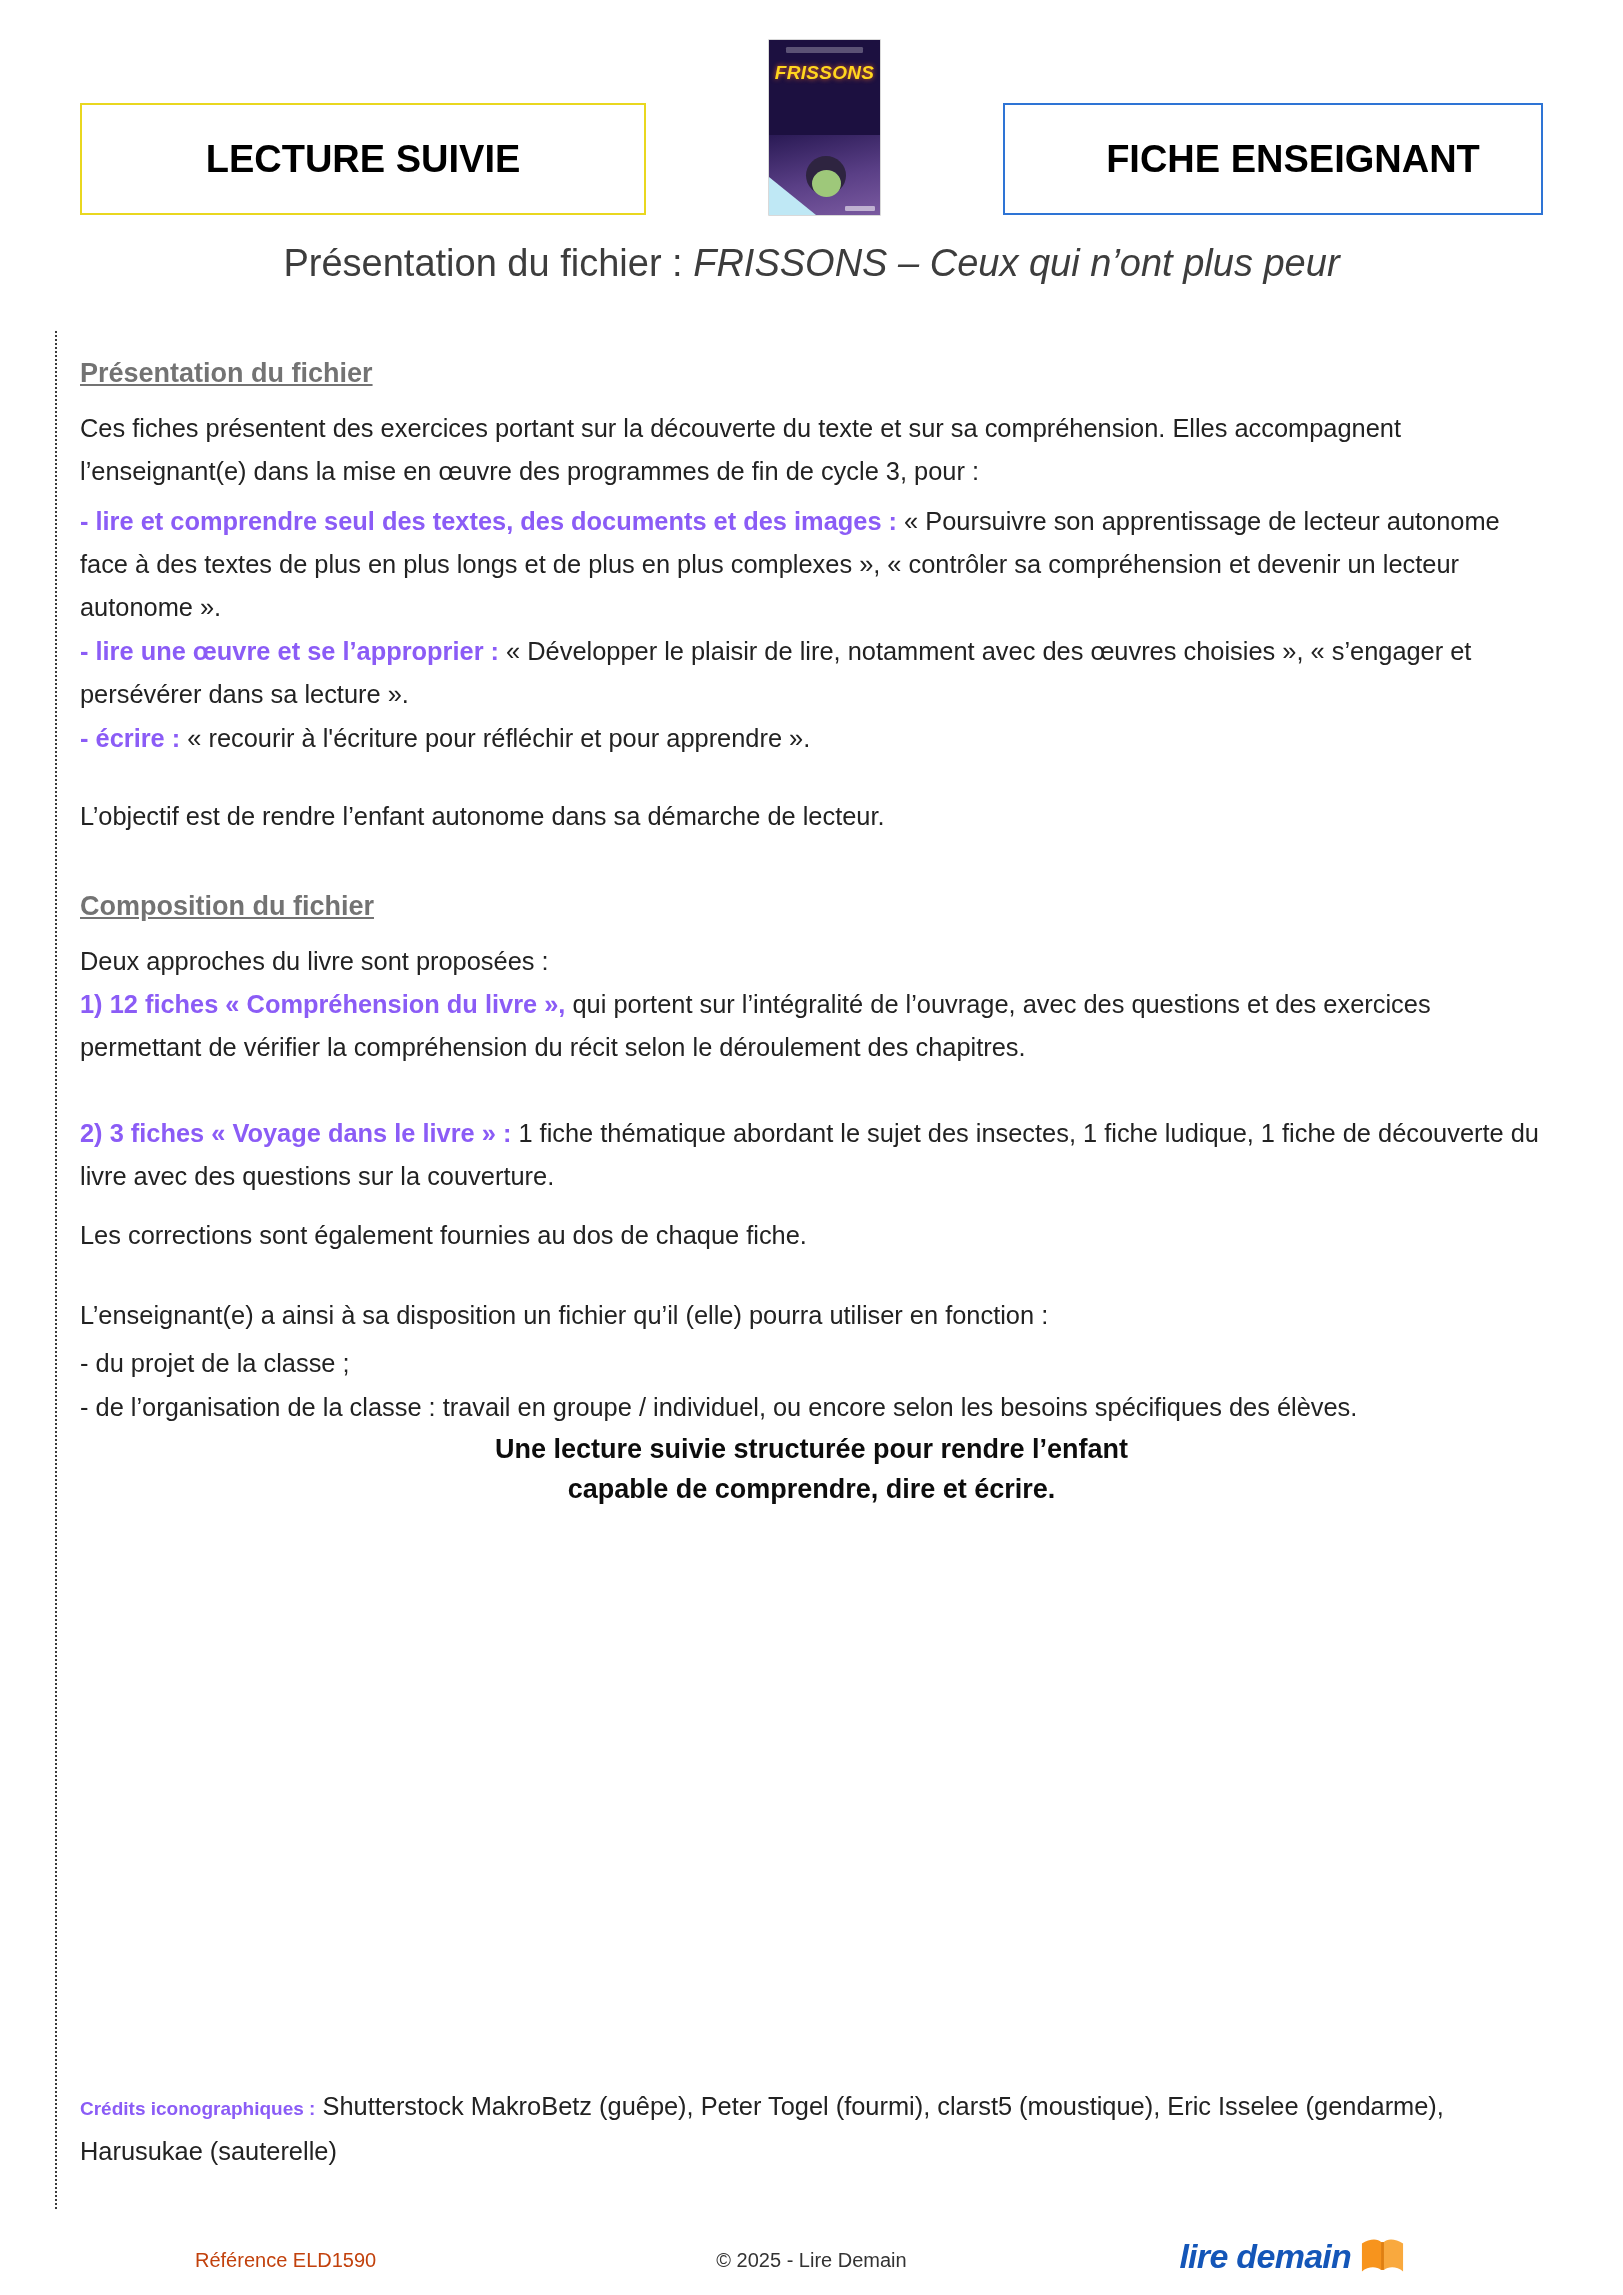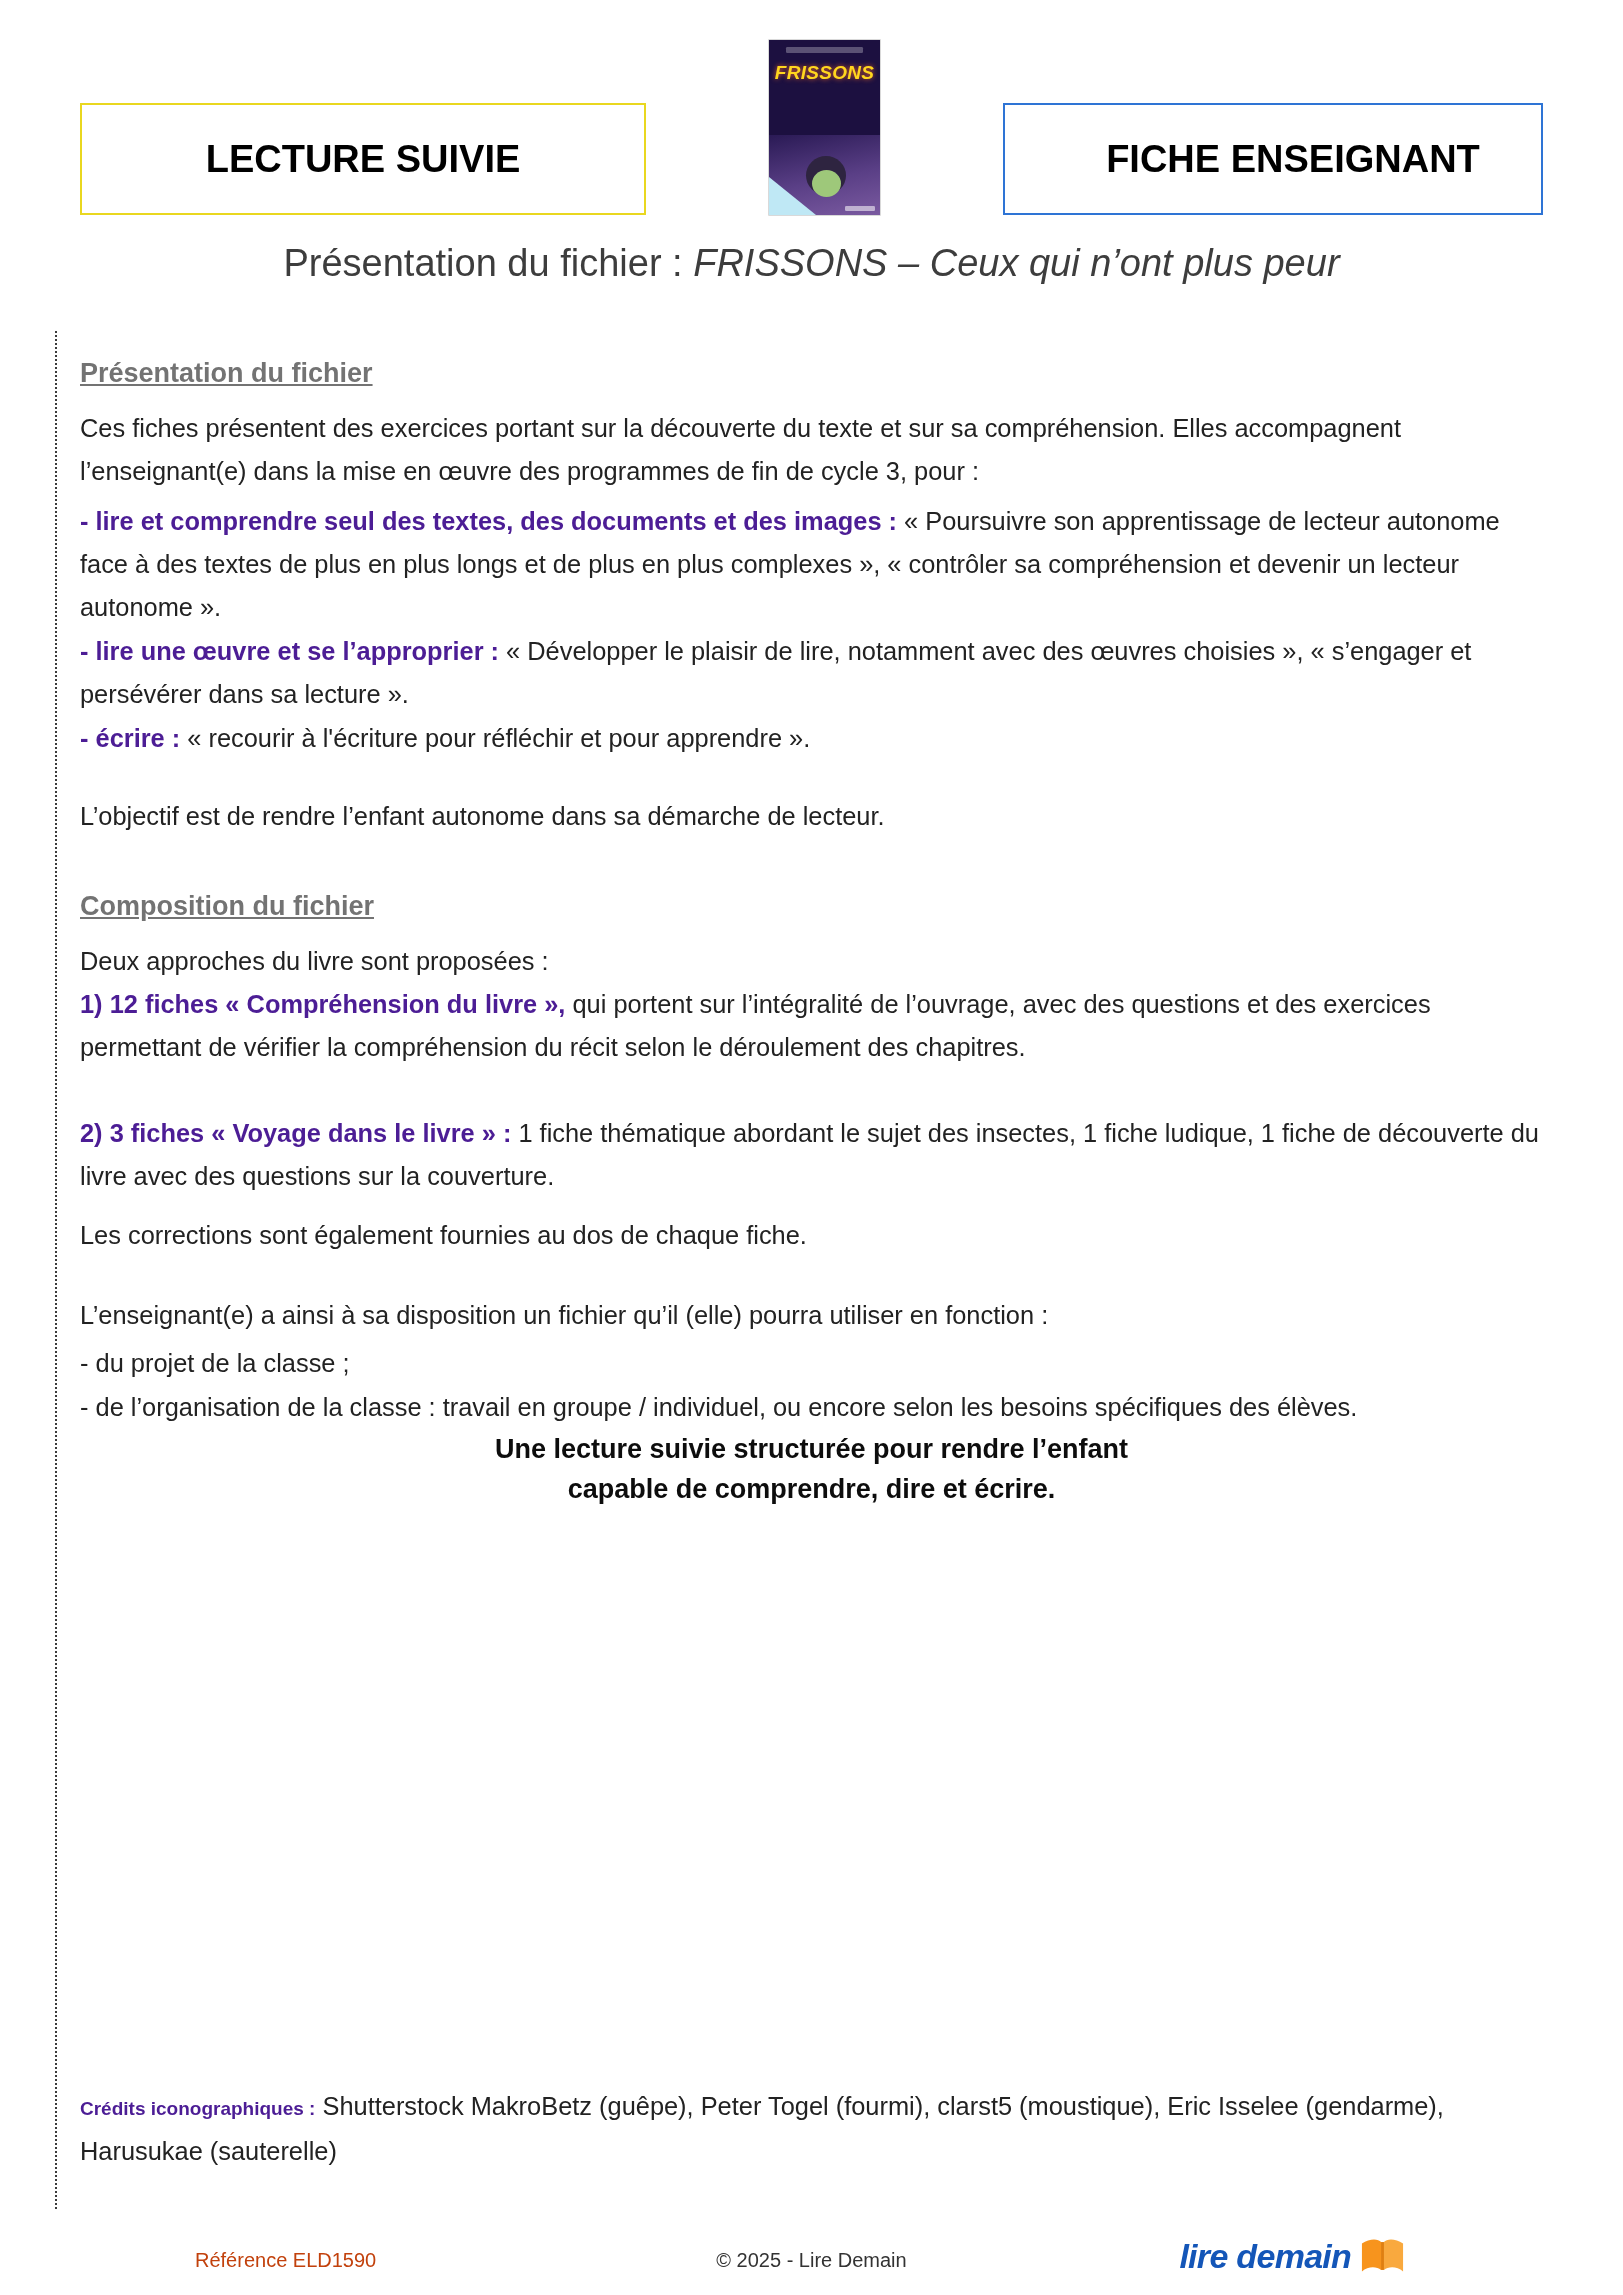--- a/index.html
+++ b/index.html
@@ -55,21 +55,21 @@
     border-left:2px dotted #3a3a3a;
     padding:27px 0 36px 23px;
     height:1878px;
     display:flex; flex-direction:column;
   }
   .content p { font-size:25.4px; line-height:43px; color:#222; }
   .section-heading {
     font-size:27px; font-weight:bold; text-decoration:underline;
     color:#737373; margin-bottom:18px;
   }
-  .content b { color:#4c1d95; }
+  .content b { color:#8b5cf6; }
 
   .p-intro      { margin-bottom:6.5px; }
   .p-bullet     { margin-bottom:1.3px; }
   .p-objective  { margin-top:34px; }
   .heading-2    { margin-top:53px; }
   .p-item1      { }
   .p-item2      { margin-top:43px; }
   .p-corr       { margin-top:15.7px; }
   .p-usage      { margin-top:37px; margin-bottom:4.6px; }
   .p-u1         { margin-bottom:1.3px; }

